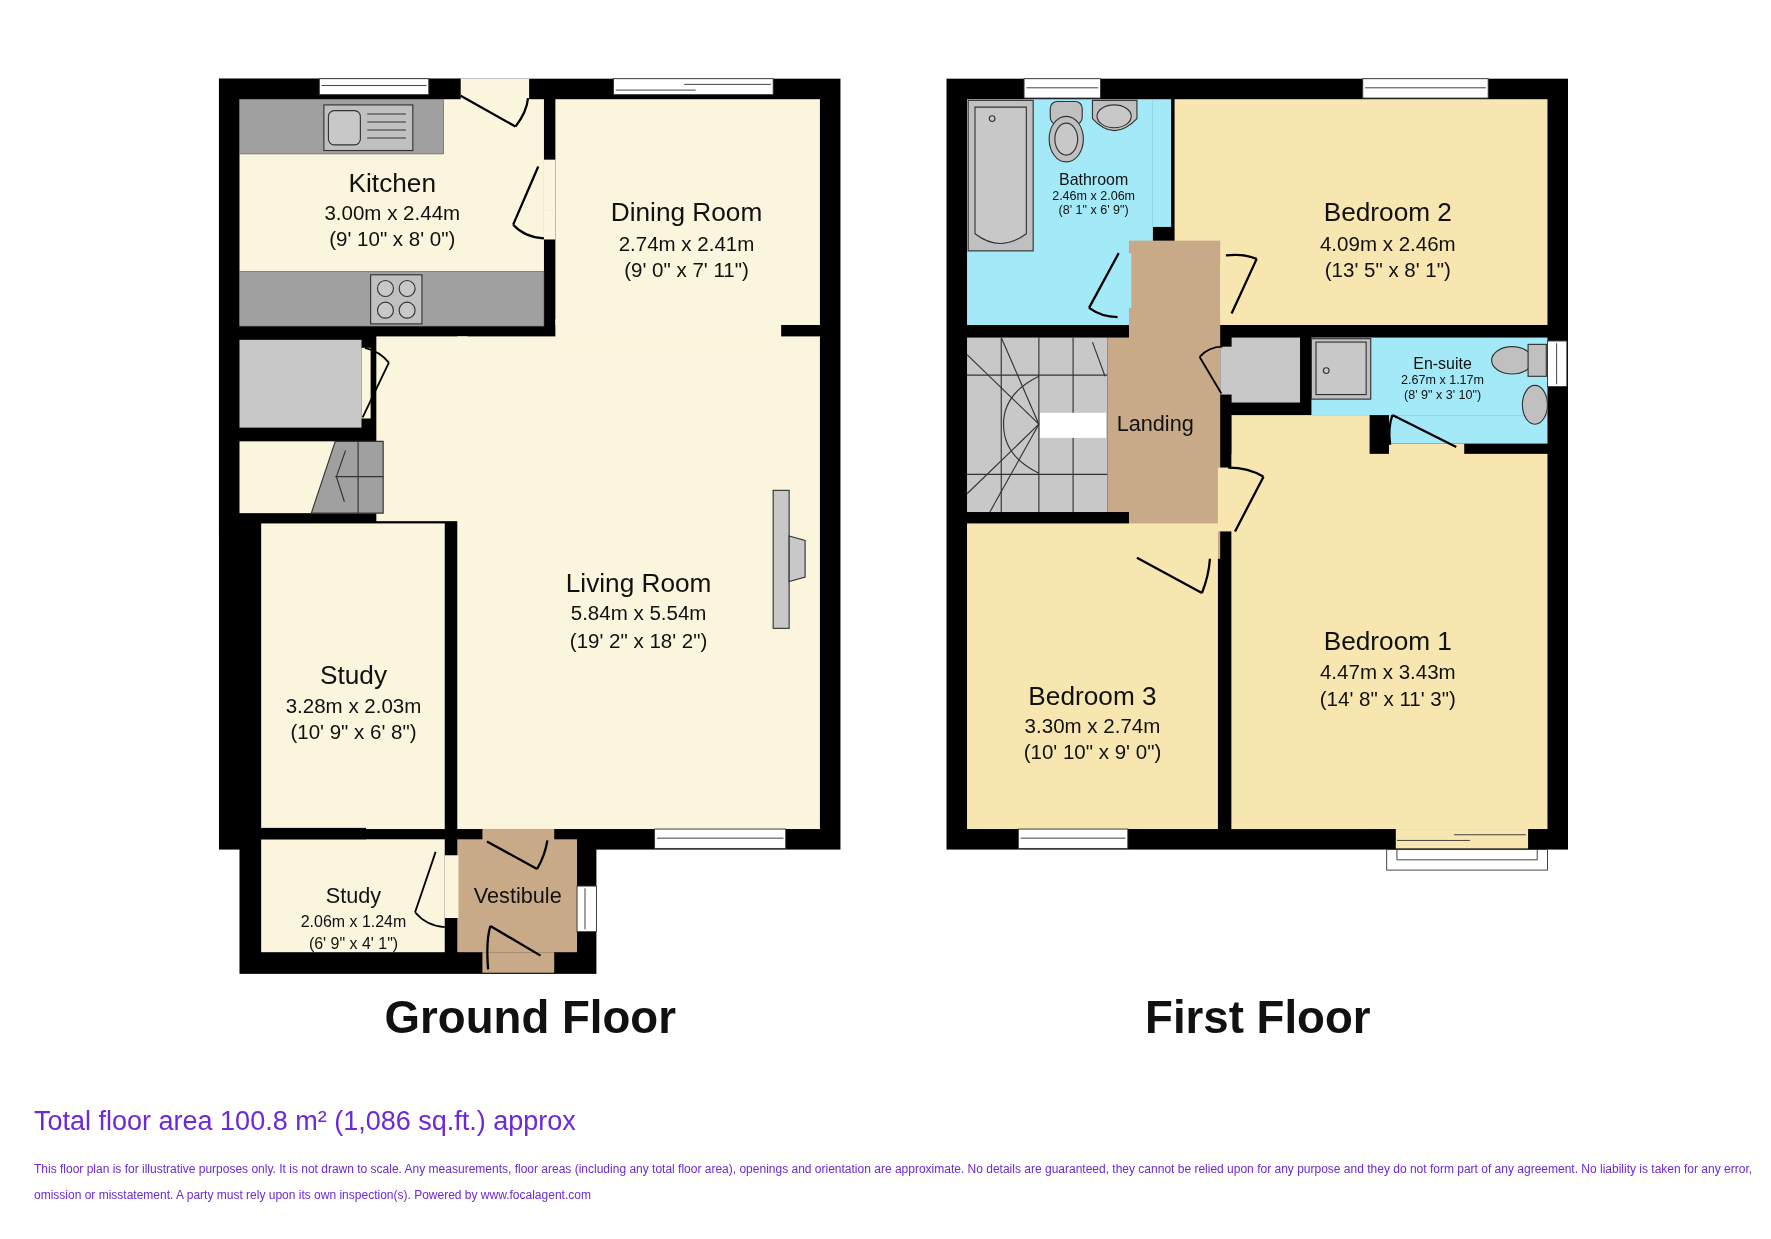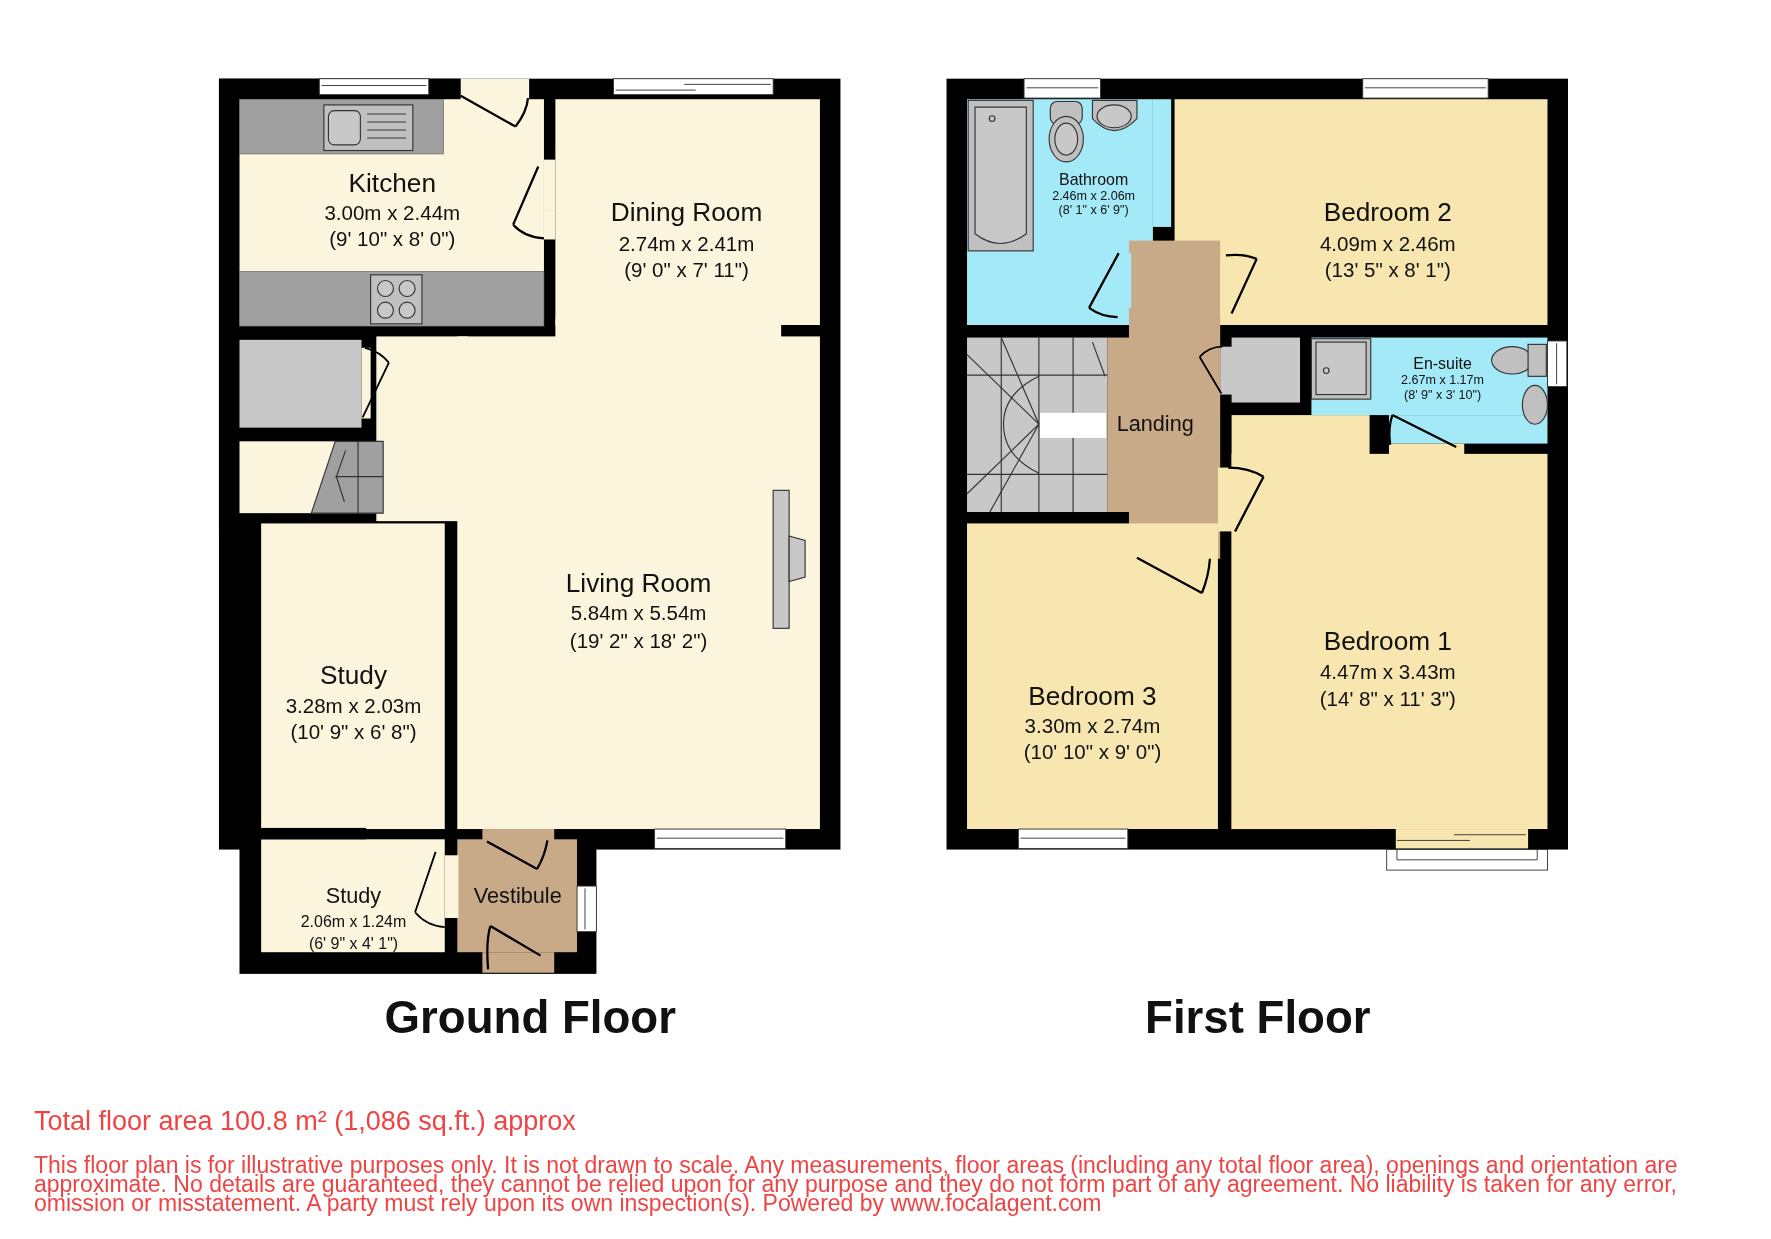--- a/index.html
+++ b/index.html
@@ -1,22 +1,22 @@
 <!DOCTYPE html>
 <html><head>
 <meta charset="utf-8">
 <style>
   html,body{margin:0;padding:0;background:#fff;}
   body{width:1771px;height:1239px;overflow:hidden;position:relative;font-family:"Liberation Sans",sans-serif;}
   svg{position:absolute;left:0;top:0;}
   .lbl{font-family:"Liberation Sans",sans-serif;fill:#111;text-anchor:middle;}
   .wall{fill:#000;}
-  .footer{position:absolute;left:34px;color:#ef4444;font-family:"Liberation Sans",sans-serif;}
+  .footer{position:absolute;left:34px;color:#6d28d9;font-family:"Liberation Sans",sans-serif;}
   #total{top:1106px;font-size:27px;}
-  #disc{top:1156px;font-size:23px;line-height:19px;width:1720px;}
+  #disc{top:1156px;font-size:12px;line-height:26px;width:1720px;}
 </style>
 </head>
 <body>
 
 <svg width="1771" height="1239" viewBox="0 0 1553 1086.5" xmlns="http://www.w3.org/2000/svg">
 
   <g>
 
     <rect class="wall" x="192" y="69" width="545" height="676"></rect>
     <rect class="wall" x="192" y="69" width="212" height="398"></rect>

